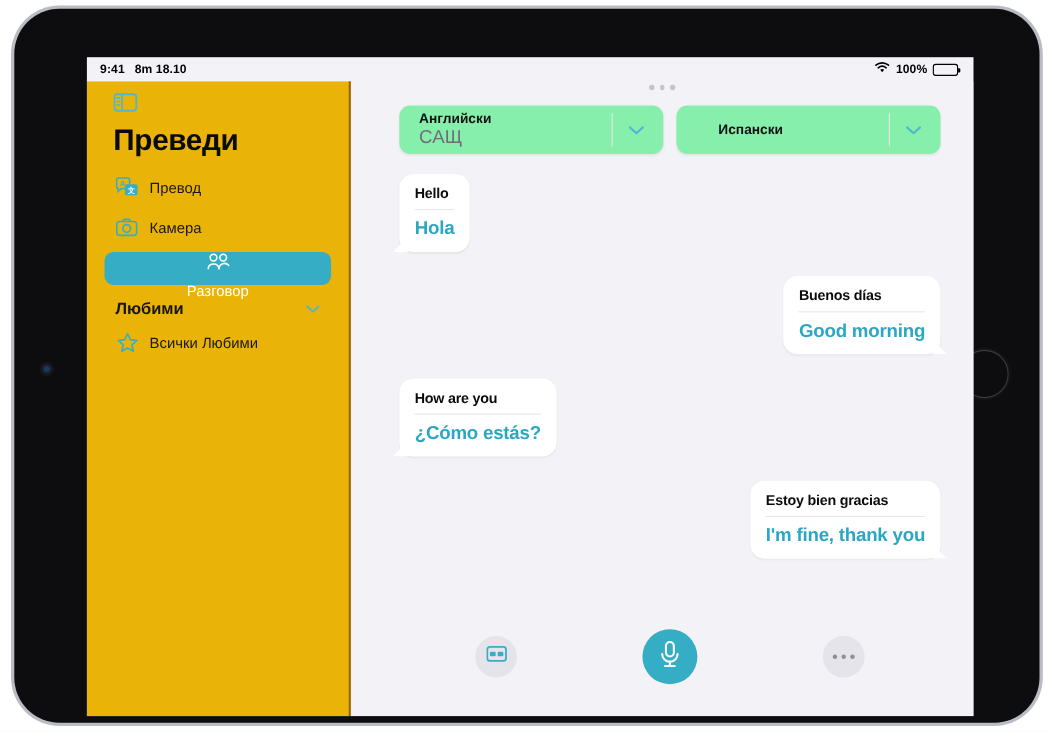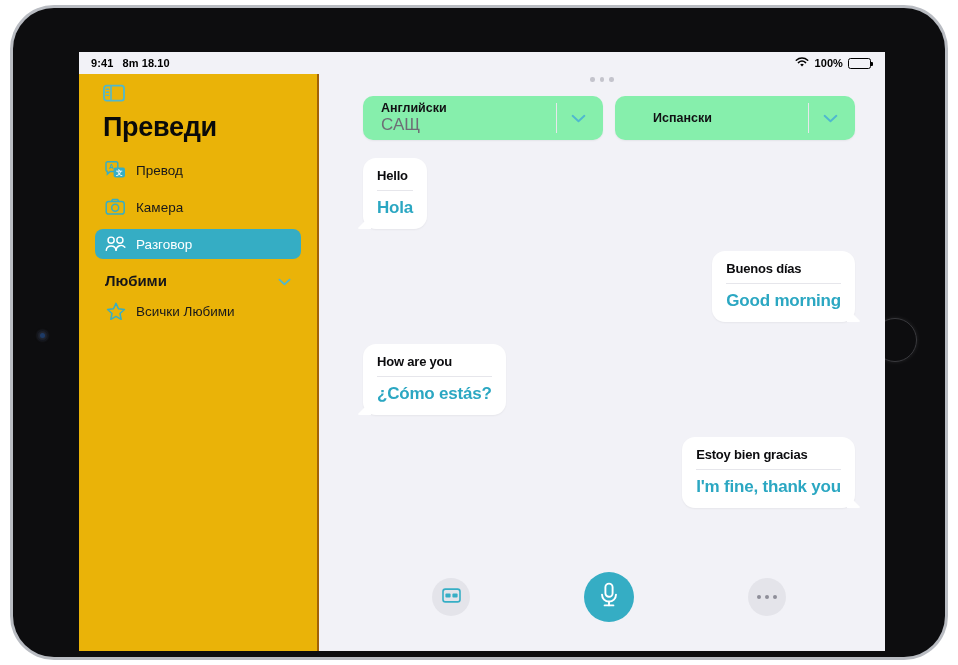--- a/index.html
+++ b/index.html
@@ -142,20 +142,21 @@
     height: 30px;
     padding: 0 10px;
     border-radius: 8px;
     margin-bottom: 7px;
     font-size: 13.5px;
     color: #18181b;
   }
   .nav-item.selected {
     background: #35adc4;
     color: #ffffff;
+    flex-direction: column;
   }
   .nav-icon { width: 21px; height: 18px; flex: none; display:flex; align-items:center; justify-content:center;}
   .section-header {
     display: flex;
     align-items: center;
     height: 28px;
     padding: 0 10px;
     margin-top: 0;
     margin-bottom: 2px;
     font-size: 15px;

